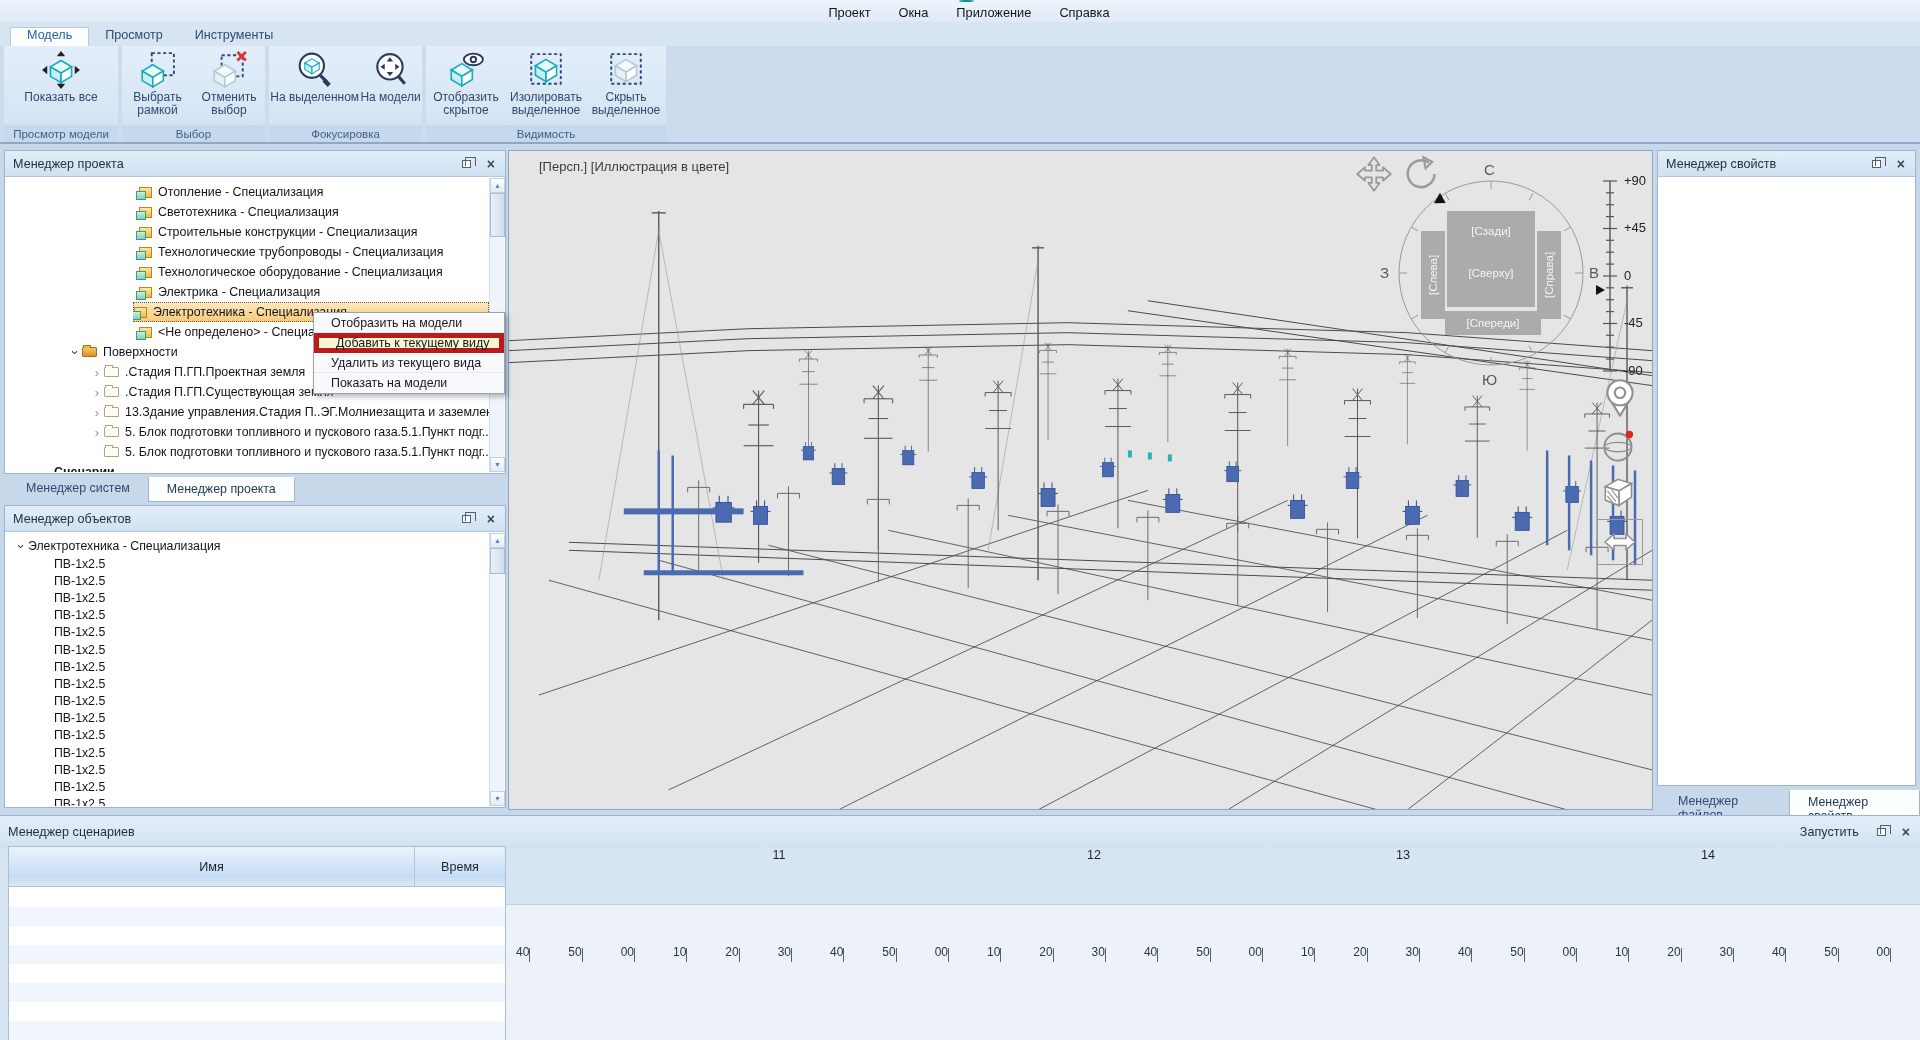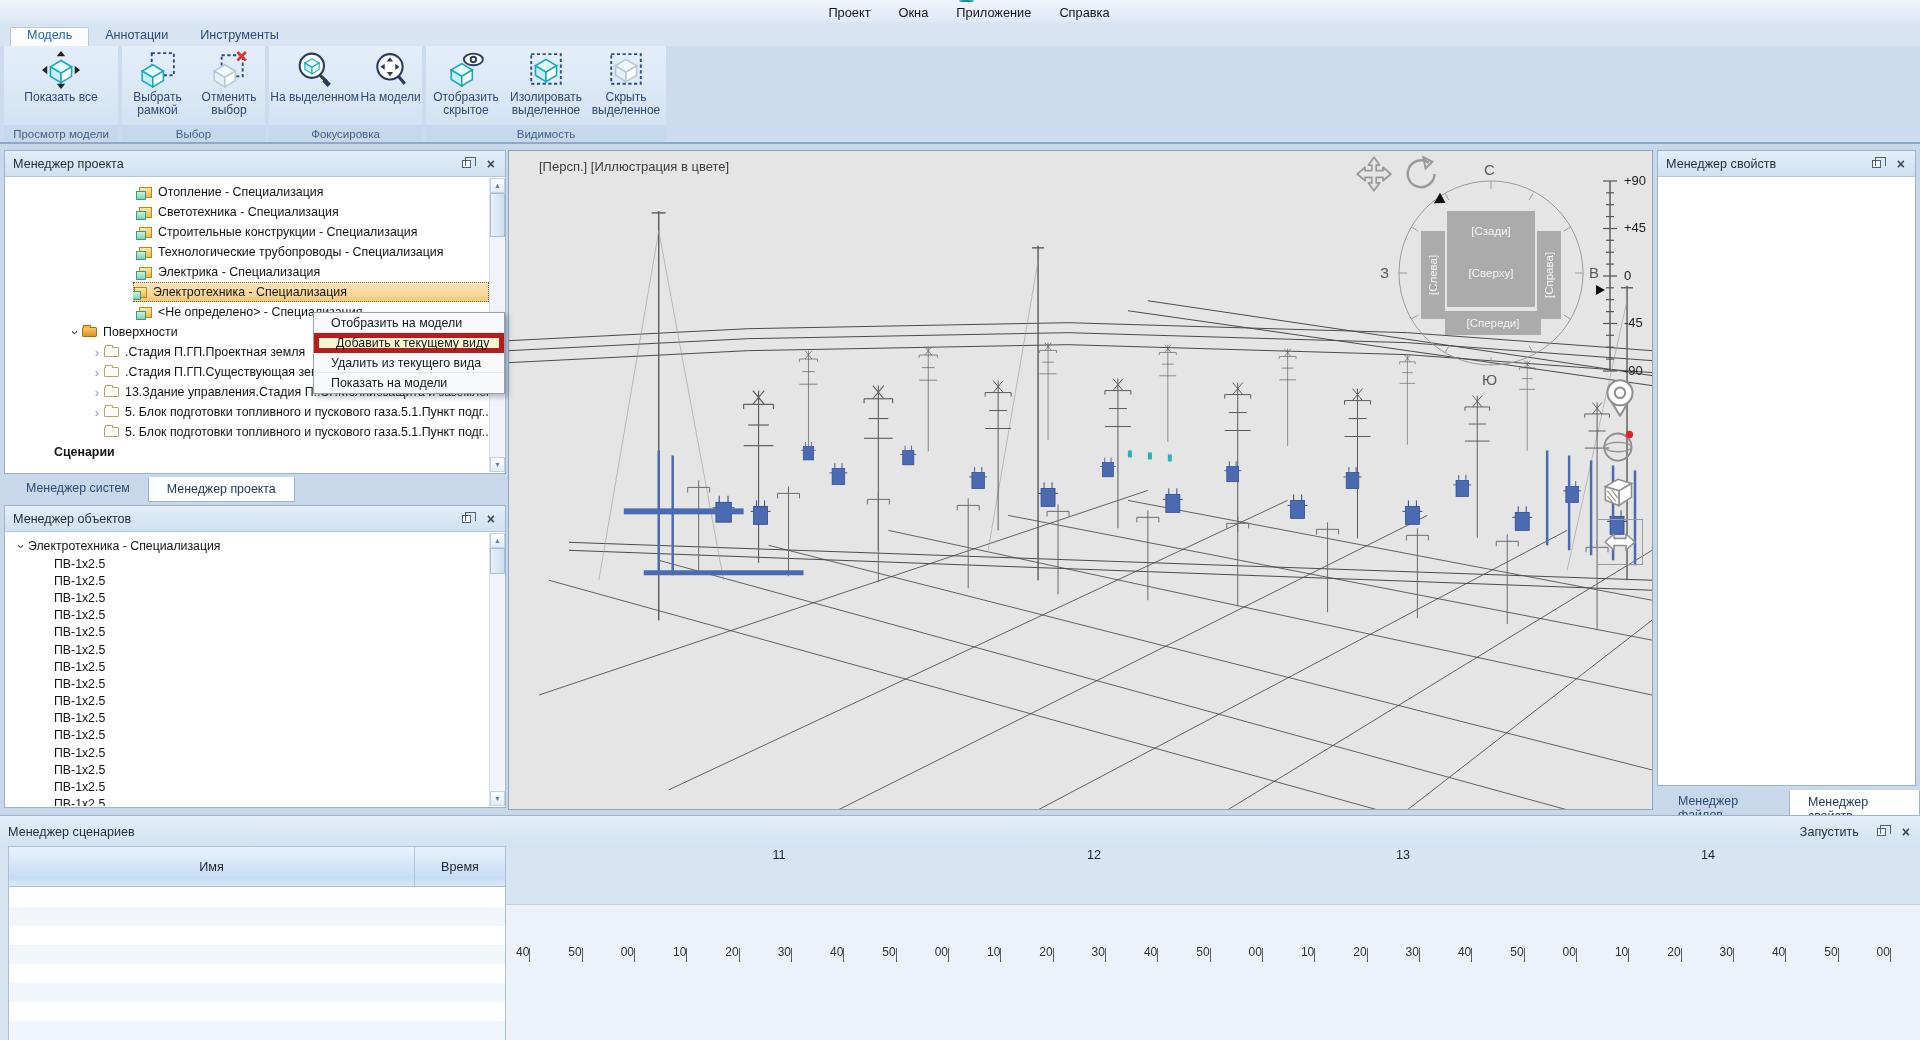--- a/index.html
+++ b/index.html
@@ -207,21 +207,21 @@
           </span>
         </div>
       <div class="winbtn">
           <span class="glyph-close"></span>
         </div>
     </div>
   </div>
 
   <div class="ribbontabs">
     <div class="rtab active">Модель</div>
-    <div class="rtab">Аннотации</div>
+    <div class="rtab">Просмотр</div>
     <div class="rtab">Инструменты</div>
   </div>
 
   <div class="ribbon">
 
     <div class="rgroup" style="left:4px;width:114px;">
       <div class="rbtns">
         <div class="rbtn">
           <svg viewBox="0 0 36 36">
             <use href="#cube-t" x="6" y="7"></use>
@@ -328,20 +328,24 @@
           <span class="spec-icon"></span>
           <span>Светотехника - Специализация</span>
         </div>
       <div class="trow" style="padding-left:133px">
           <span class="spec-icon"></span>
           <span>Строительные конструкции - Специализация</span>
         </div>
       <div class="trow" style="padding-left:133px">
           <span class="spec-icon"></span>
           <span>Технологические трубопроводы - Специализация</span>
+        </div>
+      <div class="trow" style="padding-left:133px">
+          <span class="spec-icon"></span>
+          <span>Технологическое оборудование - Специализация</span>
         </div>
       <div class="trow" style="padding-left:133px">
           <span class="spec-icon"></span>
           <span>Электрика - Специализация</span>
         </div>
       <div class="trow" style="padding-left:127px">
         <span class="sel">
             <span class="spec-icon"></span>
             <span>Электротехника - Специализация</span>
           </span>

